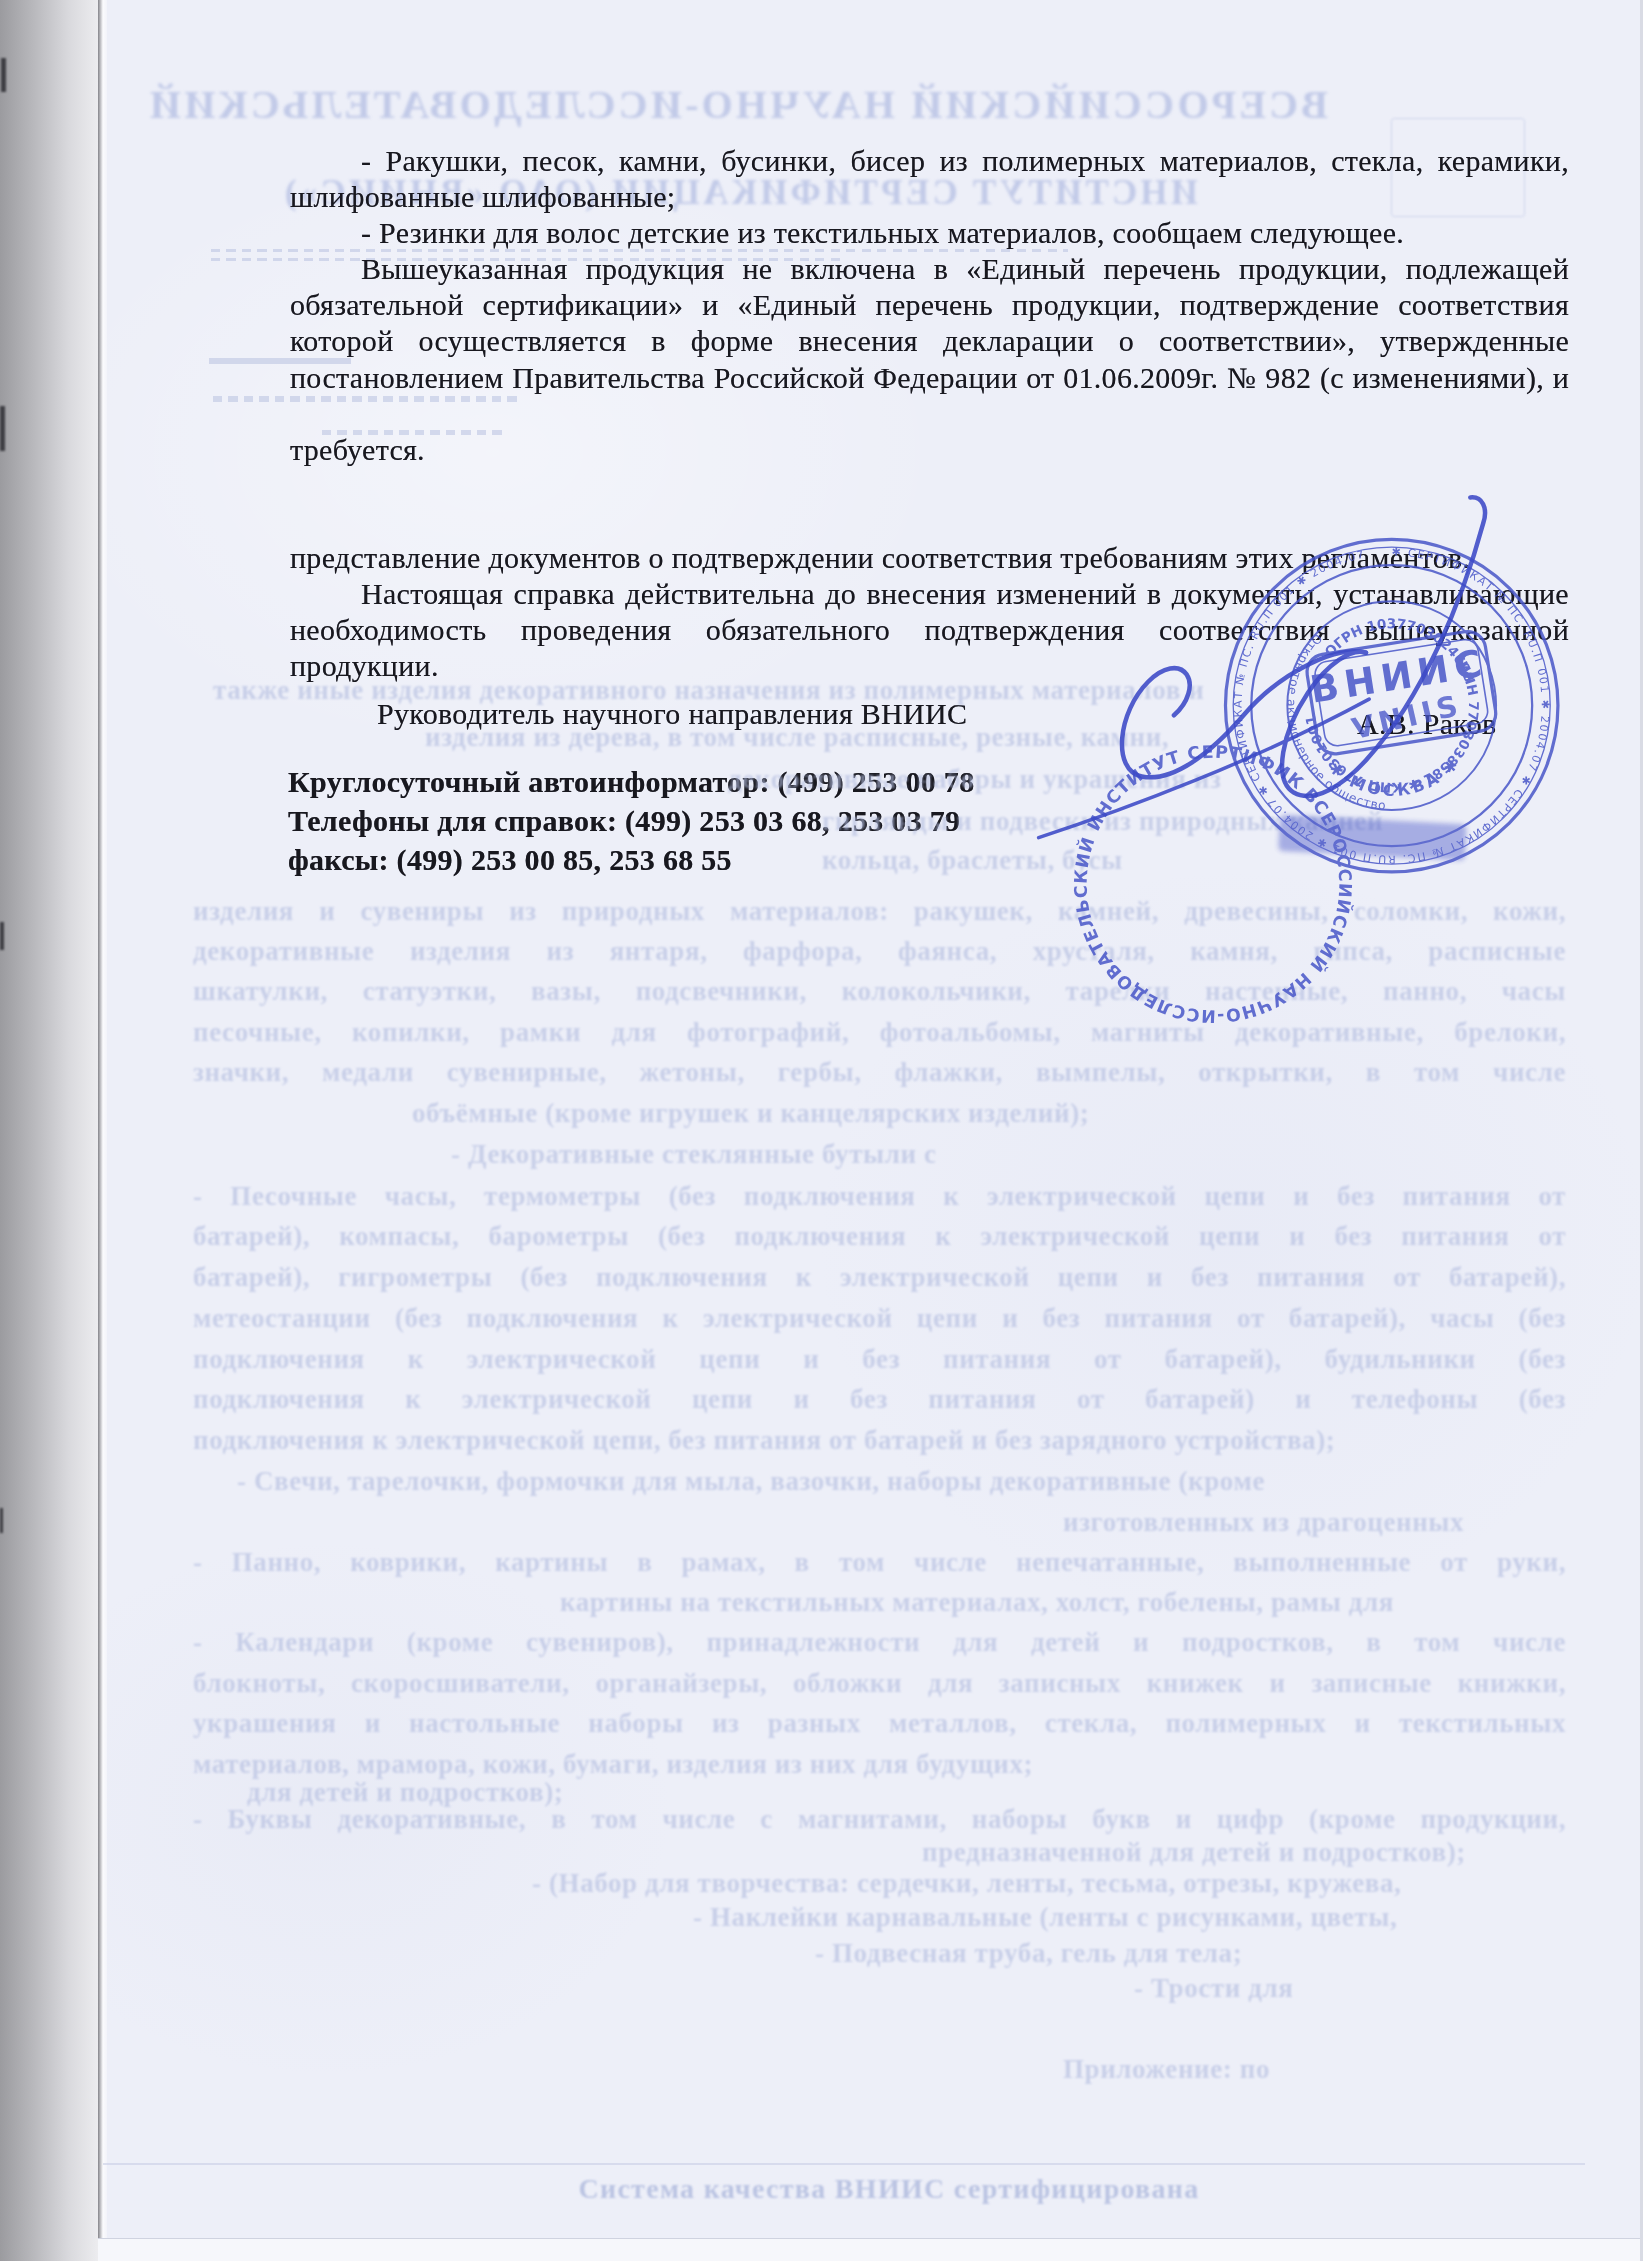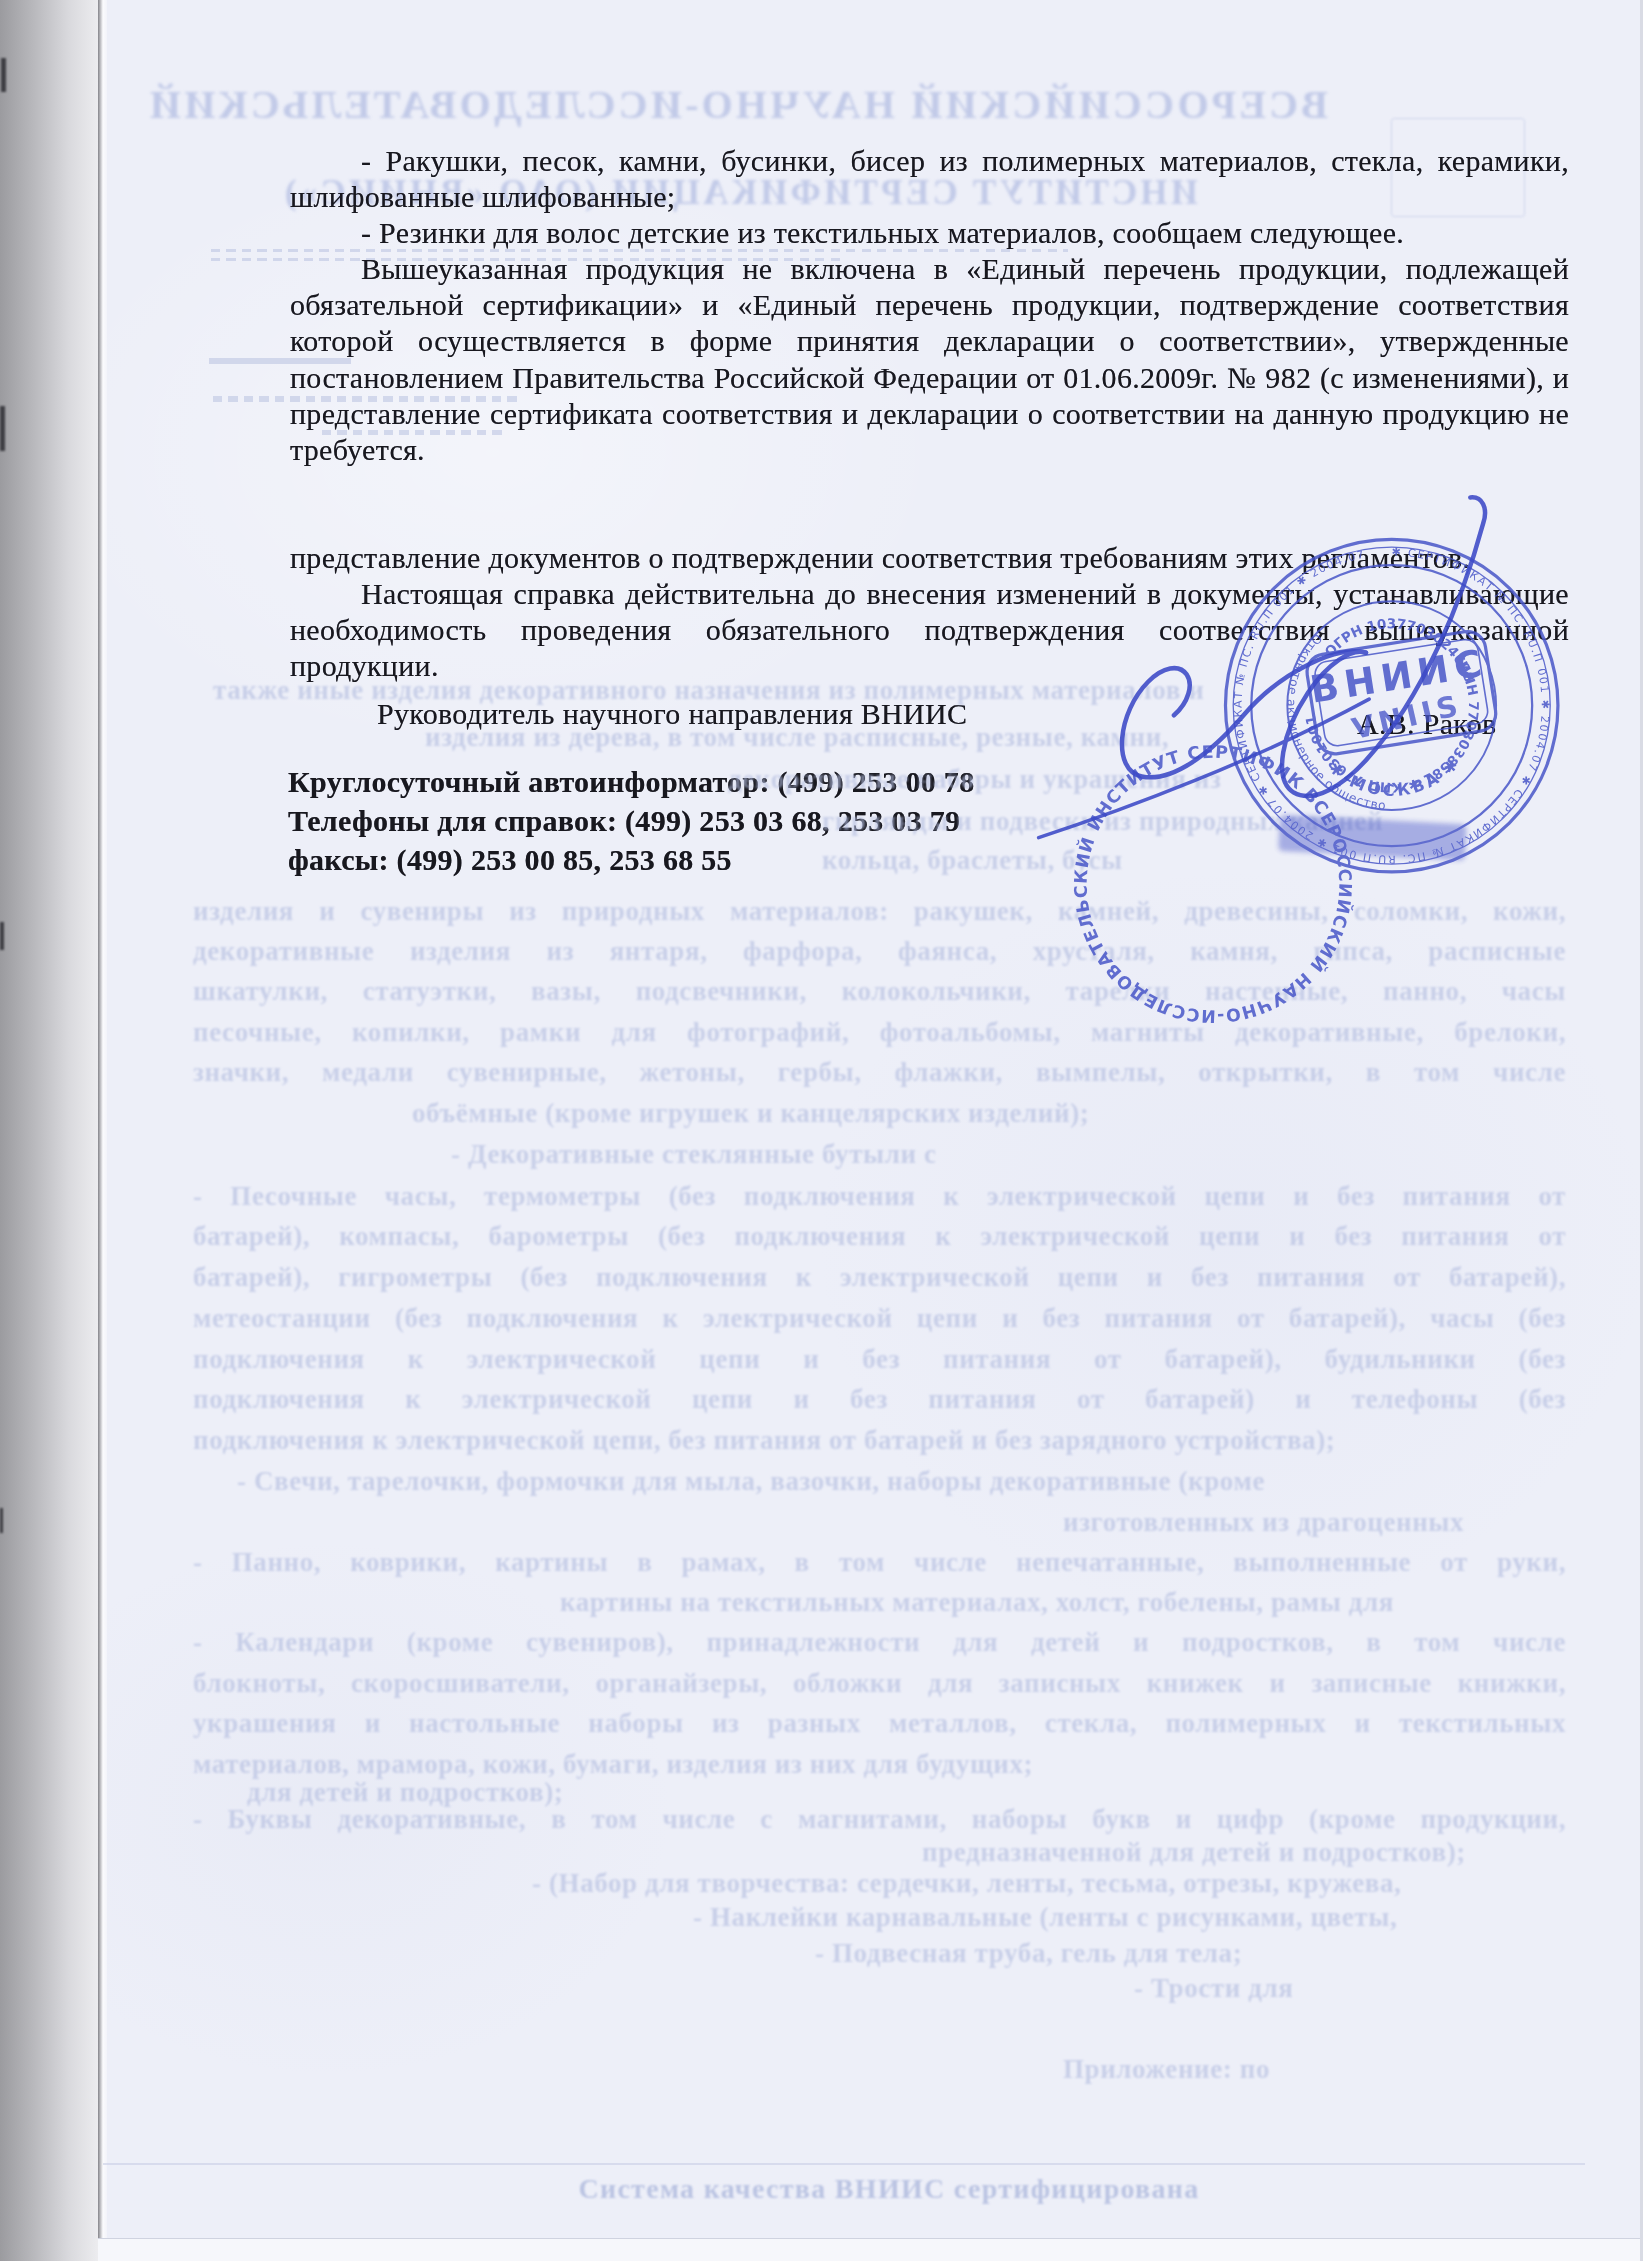--- a/index.html
+++ b/index.html
@@ -62,23 +62,22 @@
   <div class="dots" style="left:211px;top:258px;width:632px;height:2.6px"></div>
   <div class="dots" style="left:209px;top:358px;width:142px;height:5.8px;background-size:6.4px 5.8px"></div>
   <div class="dots" style="left:213px;top:396px;width:309px;height:5.8px"></div>
   <div class="dots" style="left:322px;top:430px;width:180px;height:5.2px"></div>
 
   <div class="bl j" style="left:361px;top:143px;width:1208px">- Ракушки, песок, камни, бусинки, бисер из полимерных материалов, стекла, керамики, камни</div>
   <div class="bl" style="left:290px;top:179px;width:1279px">шлифованные шлифованные;</div>
   <div class="bl" style="left:361px;top:215px;width:1208px">- Резинки для волос детские из текстильных материалов, сообщаем следующее.</div>
   <div class="bl j" style="left:361px;top:251px;width:1208px">Вышеуказанная продукция не включена в «Единый перечень продукции, подлежащей</div>
   <div class="bl j" style="left:290px;top:287px;width:1279px">обязательной сертификации» и «Единый перечень продукции, подтверждение соответствия</div>
-  <div class="bl j" style="left:290px;top:323px;width:1279px">которой осуществляется в форме принятия декларации о соответствии», утвержденные</div>
+  <div class="bl j" style="left:290px;top:323px;width:1279px">которой осуществляется в форме внесения декларации о соответствии», утвержденные</div>
   <div class="bl j" style="left:290px;top:360px;width:1279px">постановлением Правительства Российской Федерации от 01.06.2009г. № 982 (с изменениями), и</div>
-  <div class="bl j" style="left:290px;top:396px;width:1279px">представление сертификата соответствия и декларации о соответствии на данную продукцию не</div>
   <div class="bl" style="left:290px;top:432px;width:1279px">требуется.</div>
   <div class="bl" style="left:290px;top:540px;width:1279px">представление документов о подтверждении соответствия требованиям этих регламентов.</div>
   <div class="bl j" style="left:290px;top:612px;width:1279px">необходимость проведения обязательного подтверждения соответствия вышеуказанной</div>
   <div class="bl j" style="left:361px;top:576px;width:1208px">Настоящая справка действительна до внесения изменений в документы, устанавливающие</div>
   <div class="bl" style="left:290px;top:648px;width:1279px">продукции.</div>
 
   <div class="bl" style="left:377px;top:696px;width:902px">Руководитель научного направления ВНИИС</div>
   <div class="bl" style="left:1357px;top:706px;width:271px">А.В. Раков</div>
 
   <div class="bl bold" style="left:288px;top:764px;width:902px">Круглосуточный автоинформатор: (499) 253 00 78</div>

